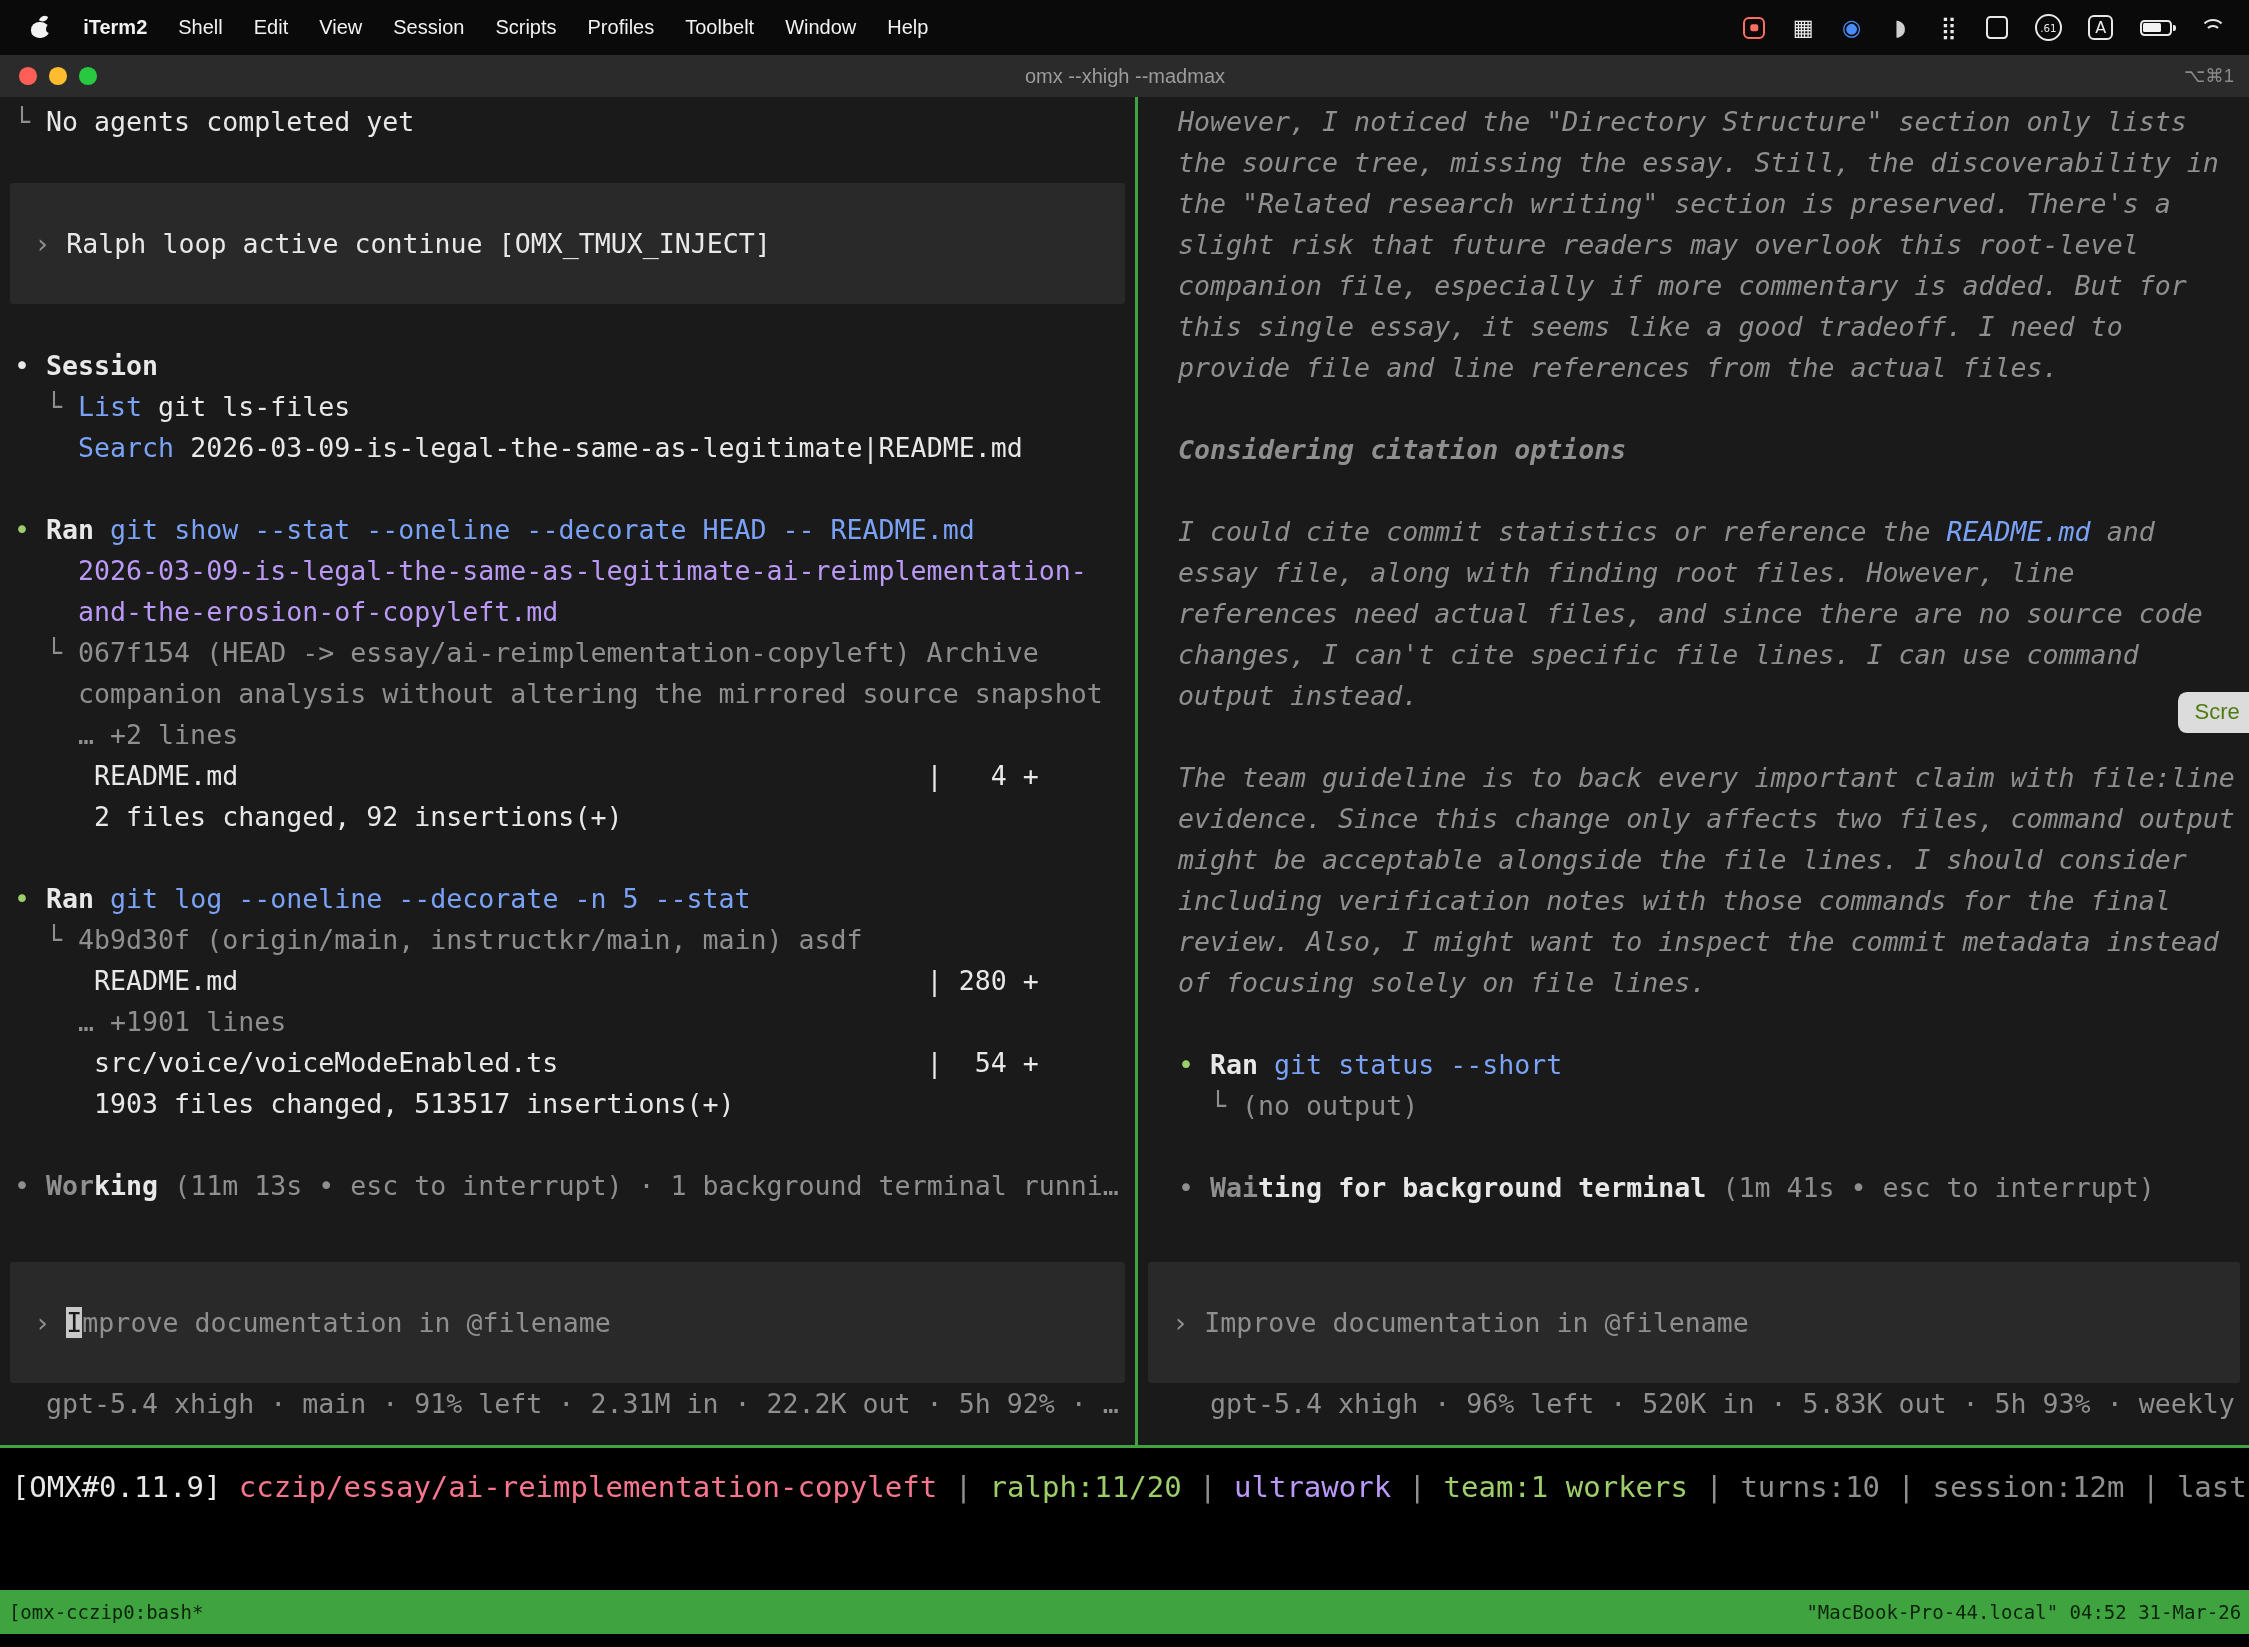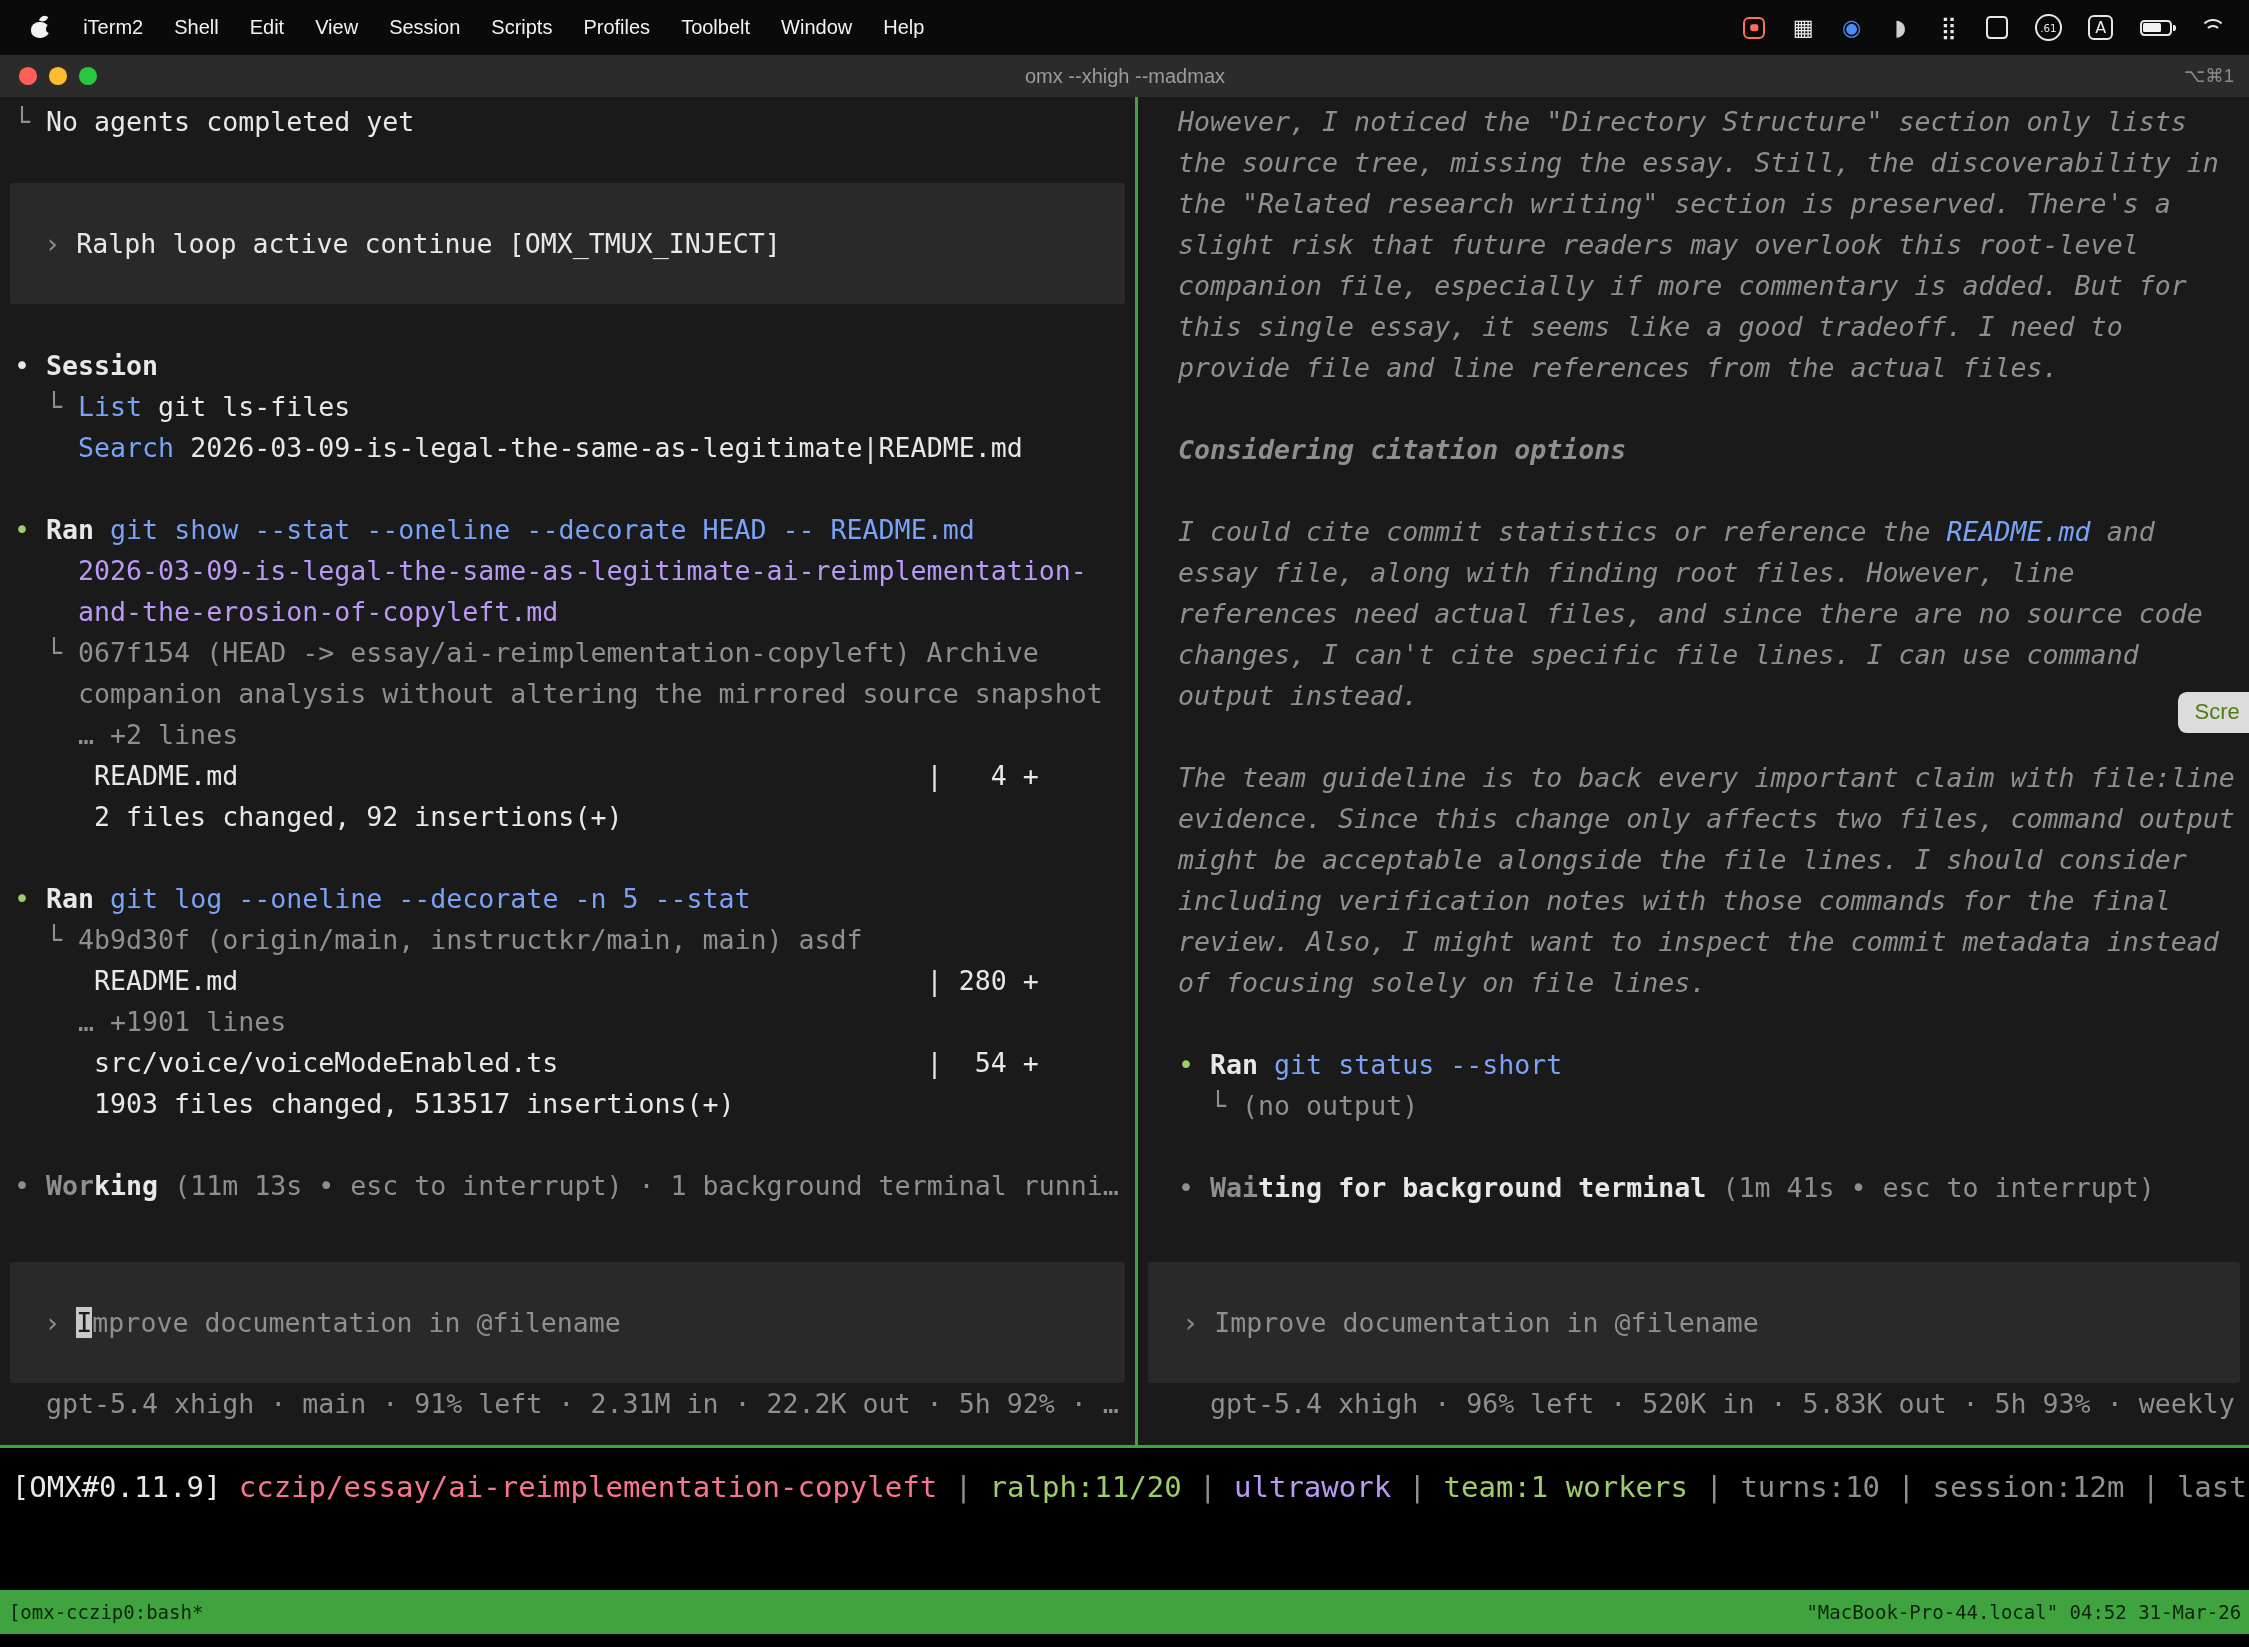--- a/index.html
+++ b/index.html
@@ -13,21 +13,21 @@
   .apple-menu{padding:0 17.7px;display:flex;align-items:center;}
   .apple-logo{width:19px;height:23.6px;position:relative;display:inline-block;}
   .apple-logo::before{content:"";position:absolute;left:0;top:5.9px;width:17.7px;height:16px;
     background:#f2f2f2;border-radius:48% 48% 46% 46%;}
   .apple-logo::after{content:"";position:absolute;left:8.9px;top:-0.7px;width:6.6px;height:7.4px;
     background:#f2f2f2;border-radius:80% 0 80% 0;transform:rotate(25deg);}
   .apple-logo .bite{position:absolute;right:-4.4px;top:9.6px;width:8px;height:8px;border-radius:50%;
     background:var(--menubar);z-index:2;}
   .menu-items{display:flex;align-items:center;}
   .menu-item{padding:0 15.5px;white-space:nowrap;}
-  .menu-item.app{font-weight:normal;}
+  .menu-item.app{font-weight:bold;}
   .mb-right{margin-left:auto;display:flex;align-items:center;gap:26.6px;padding-right:10.3px;}
   .mb-icon{display:inline-flex;align-items:center;justify-content:center;font-size:22px;
     min-width:22px;height:26.6px;font-family:"DejaVu Sans",sans-serif;}
   .mb-icon.record{border:2.2px solid currentColor;border-radius:5.9px;width:22px;height:22px;
     box-sizing:border-box;position:relative;}
   .mb-icon.record::before{content:"";position:absolute;left:50%;top:50%;transform:translate(-50%,-50%);
     width:7.4px;height:7.4px;border-radius:2.2px;background:currentColor;}
   .mb-icon.circle{border:2.2px solid currentColor;border-radius:50%;width:26.6px;height:26.6px;
     font-size:10.3px;box-sizing:border-box;}
   .mb-icon.boxed{border:2.2px solid currentColor;border-radius:5.9px;width:25px;height:25px;
@@ -59,21 +59,21 @@
   
   .term{position:absolute;top:97px;left:0;width:2250px;height:1348px;display:flex;}
   .pane{height:100%;background:var(--pane);display:flex;flex-direction:column;
     padding-top:4.4px;padding-bottom:20.7px;box-sizing:border-box;overflow:hidden;}
   .pane-left{width:1135px;}
   .divider{width:3px;background:var(--accentgreen);}
   .pane-right{flex:1;}
   .tline{height:41px;line-height:41px;font-size:26.6px;white-space:pre;overflow:hidden;color:var(--fg);}
   .pane-left .tline{padding-left:14px;}
   .pane-right .tline{padding-left:40px;}
-  .tpanel{background:var(--panel);border-radius:3px;margin:0 10.3px;padding:40px 18px;}
+  .tpanel{background:var(--panel);border-radius:3px;margin:0 10.3px;padding:40px 8px;}
   .tpanel .tline{padding-left:16px !important;}
   .tpanel.mt{margin-top:41px;}
   .pane-bottom{margin-top:auto;}
 
   
   .seg.fg{color:var(--fg);}
   .seg.dim{color:var(--dim);}
   .seg.bold{font-weight:bold;}
   .seg.blue{color:var(--blue);}
   .seg.magenta{color:var(--magenta);}

